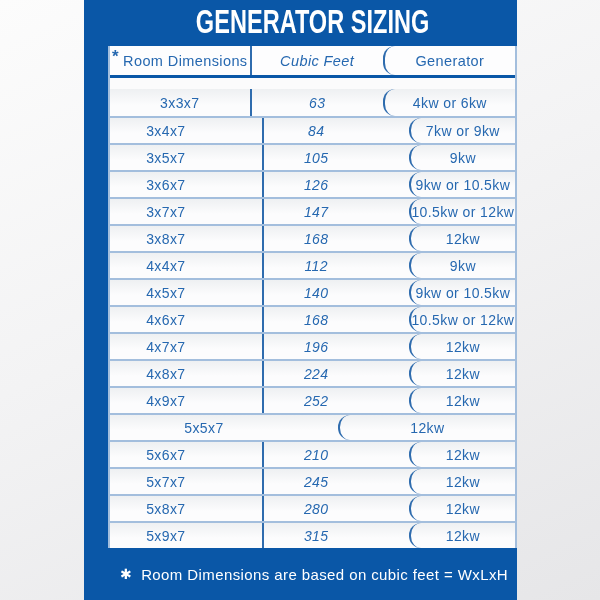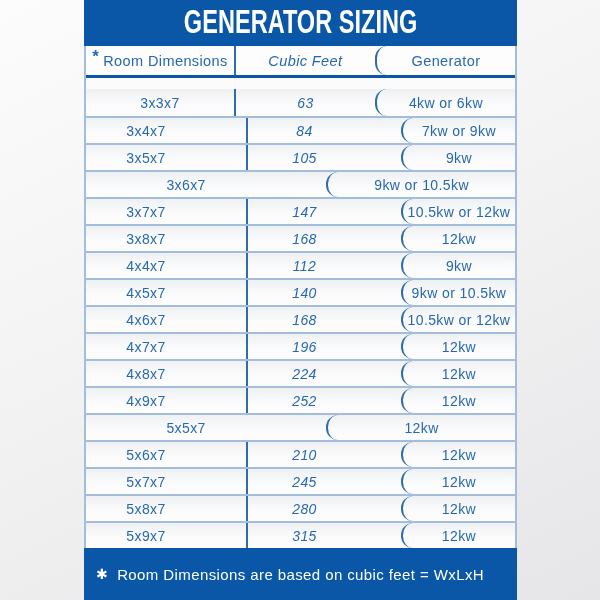--- a/index.html
+++ b/index.html
@@ -19,20 +19,21 @@
     background: linear-gradient(155deg, #fcfcfc 0%, #f3f3f4 45%, #e6e6e8 100%);
     position: relative;
   }
   .panel {
     position: absolute;
     left: 84px; top: 0;
     width: 433px; height: 600px;
     background: var(--panel-blue);
     display: flex;
     flex-direction: column;
+    padding-left: 24px;
   }
   .banner {
     height: 46px;
     flex: 0 0 46px;
     display: flex;
     align-items: center;
     justify-content: center;
   }
   .banner .title {
     color: var(--title-text);
@@ -131,20 +132,21 @@
           <div class="td col2">84</div>
           <div class="td col3">7kw or 9kw</div>
         </div>
         <div class="tr">
           <div class="td col1">3x5x7</div>
           <div class="td col2">105</div>
           <div class="td col3">9kw</div>
         </div>
         <div class="tr">
           <div class="td col1">3x6x7</div>
+          <div class="td col2">126</div>
           <div class="td col3">9kw or 10.5kw</div>
         </div>
         <div class="tr">
           <div class="td col1">3x7x7</div>
           <div class="td col2">147</div>
           <div class="td col3">10.5kw or 12kw</div>
         </div>
         <div class="tr">
           <div class="td col1">3x8x7</div>
           <div class="td col2">168</div>

